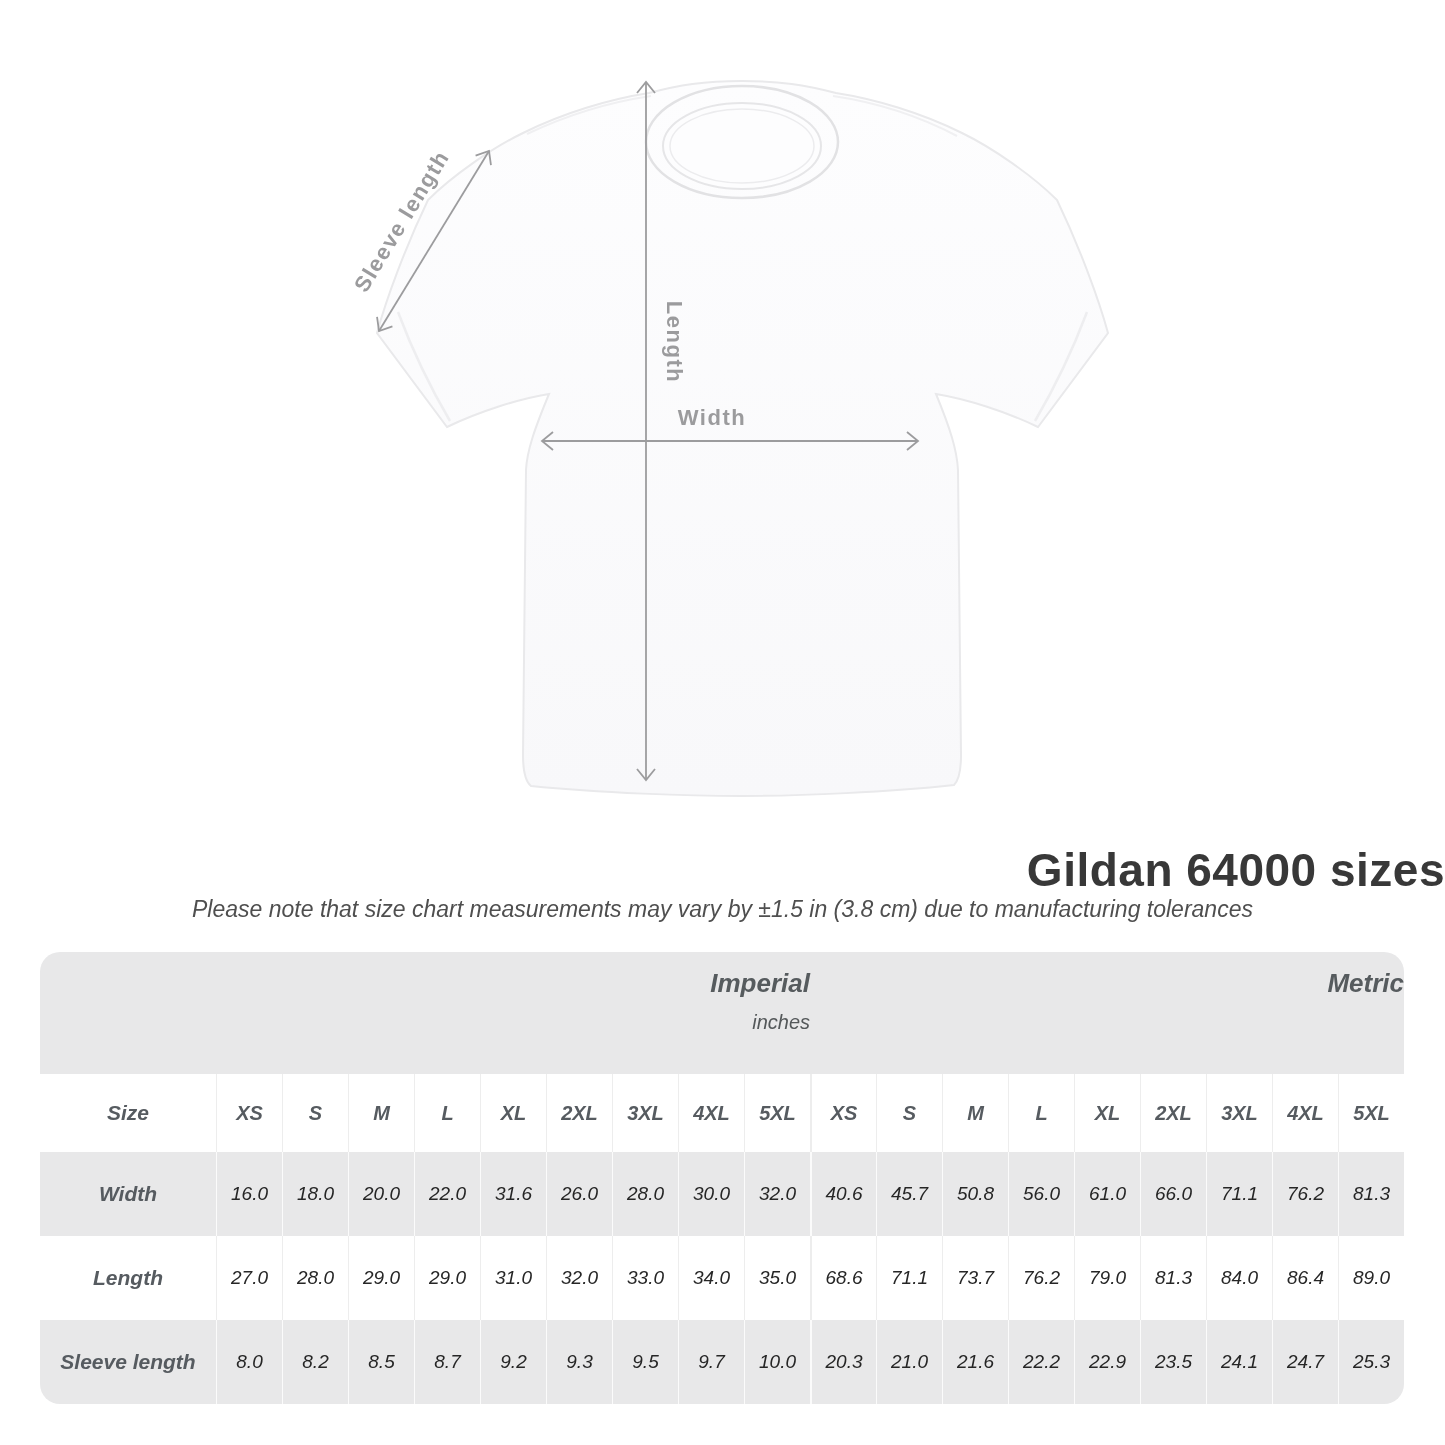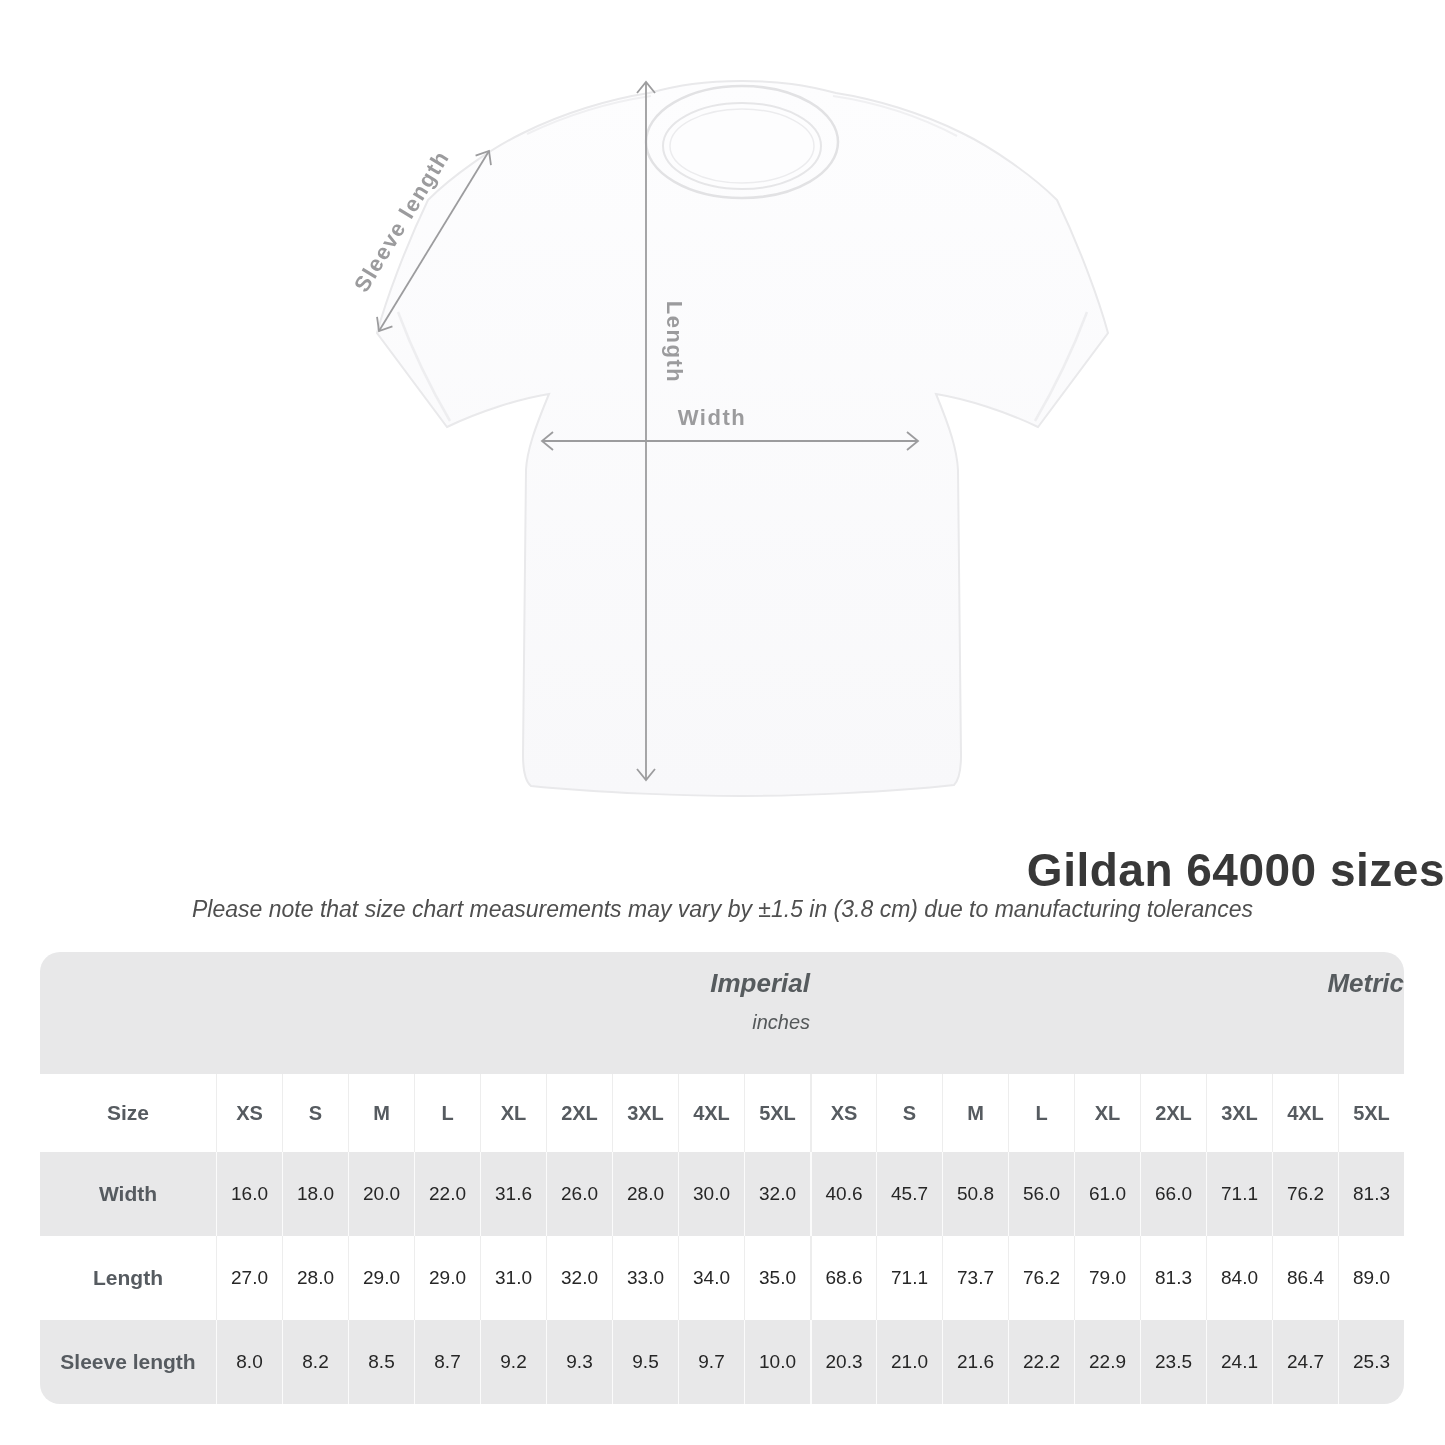--- a/index.html
+++ b/index.html
@@ -20,21 +20,21 @@
   
   .size-table{position:absolute;left:40px;top:952px;width:1364px;
               border-radius:20px;overflow:hidden;background:#fff;}
   .unit-band{display:flex;background:#e8e8e9;height:122px;}
   .unit-cell{text-align:right;padding-top:16px;box-sizing:border-box;}
   .unit-cell.imperial{width:770px;}
   .unit-cell.metric{width:594px;}
   .unit-name{font-size:26px;font-weight:bold;font-style:italic;color:#565b5e;}
   .unit-sub{font-size:20px;font-style:italic;color:#54585a;margin-top:12px;}
 
-  .trow{display:flex;align-items:stretch;}
+  .trow{display:flex;align-items:stretch;font-style:italic;}
   .trow .cell{display:flex;align-items:center;justify-content:center;
               width:66px;flex:none;box-sizing:border-box;
               border-left:1px solid rgba(0,0,0,0.07);}
   .trow .label-cell{width:176px;border-left:none;
                     font-weight:bold;color:#565b60;}
   .trow.gray{background:#e8e8e9;}
   .trow.gray .cell{border-left-color:rgba(255,255,255,0.8);}
   .trow .cell.metric-start{border-left-width:2px;}
 
   .size-row{height:78px;background:#fff;}

